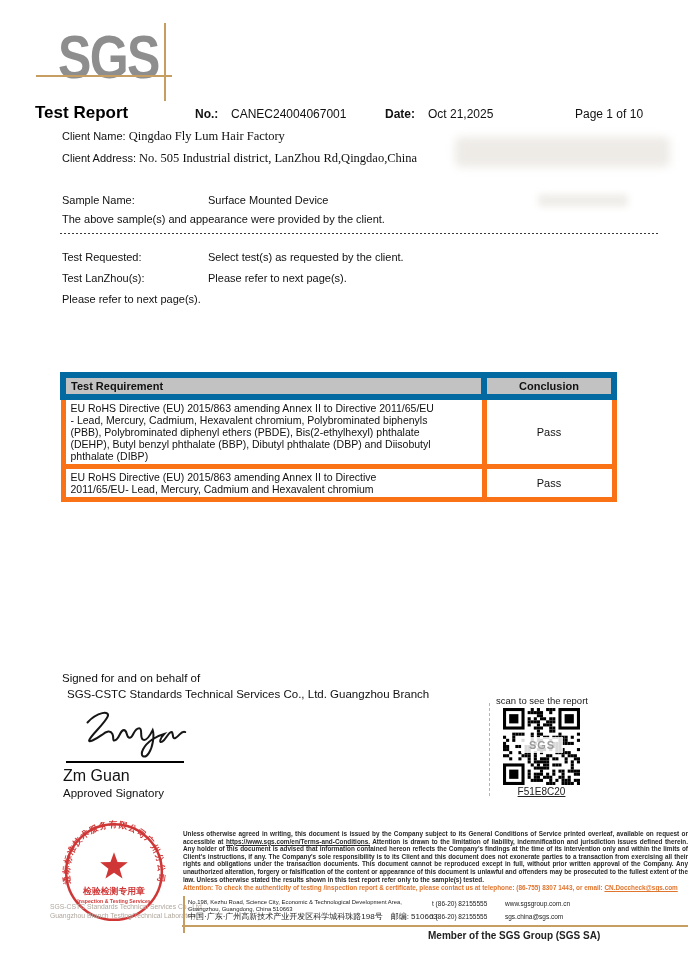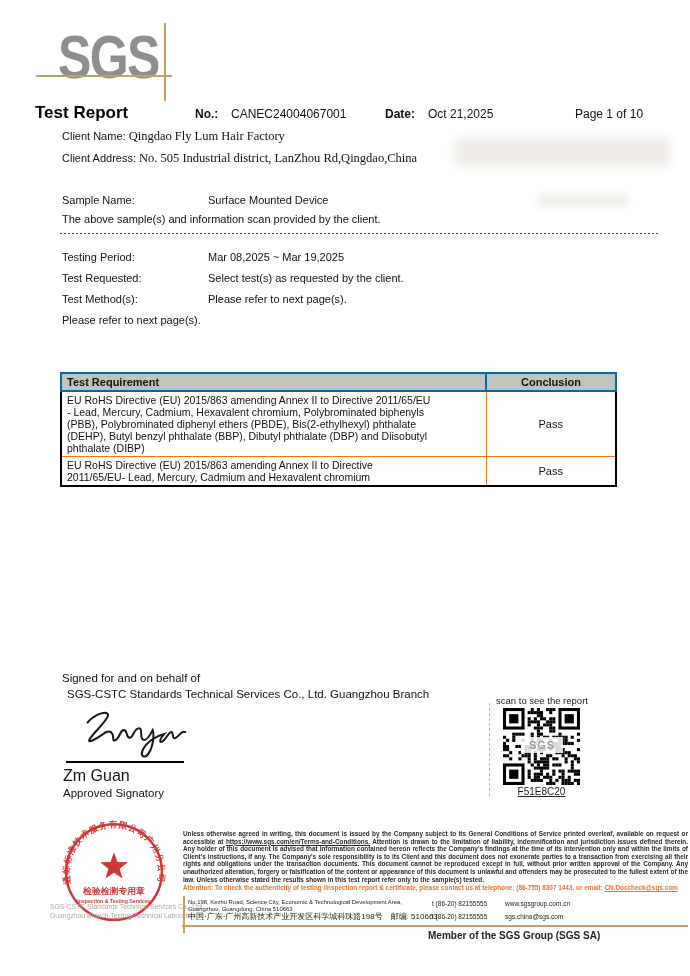--- a/index.html
+++ b/index.html
@@ -44,24 +44,24 @@
     background:repeating-linear-gradient(90deg,#3a3a3a 0 2px,transparent 2px 4px); }
 
   
   [data-name="info-fields"]{ left:62px; top:247px; width:560px; }
   [data-name="info-fields"] .row{ display:flex; height:21px; font-size:11px; }
   [data-name="info-fields"] .lbl{ width:146px; flex:0 0 146px; }
 
   
   [data-name="results-table"]{ left:60px; top:368px; width:557px; border-collapse:collapse;
     border:2px solid #000; font-size:10.5px; }
-  [data-name="results-table"] th{ border:2px solid #0369a1; background:#c2c2c2; font-size:11px;
+  [data-name="results-table"] th{ border:6px solid #0369a1; background:#c2c2c2; font-size:11px;
     font-weight:bold; padding:2px 5px; text-align:left; height:16px; }
   [data-name="results-table"] th.conc{ text-align:center; width:130px; }
-  [data-name="results-table"] td{ border:1px solid #f97316; vertical-align:middle; }
+  [data-name="results-table"] td{ border:5px solid #f97316; vertical-align:middle; }
   [data-name="results-table"] td.req{ padding:2px 5px; line-height:12px; white-space:pre-line; }
   [data-name="results-table"] td.pass{ text-align:center; font-size:11px; }
 
   
   [data-name="signed-for-line1"]{ left:62px; top:668px; font-size:11.5px; }
   [data-name="signed-for-line2"]{ left:67px; top:684px; font-size:11.5px; }
   [data-name="signature-scribble"]{ left:76px; top:701px; }
   [data-name="signature-underline"]{ left:66px; top:757px; width:118px; height:2px; background:#000; }
   [data-name="signatory-name"]{ left:63px; top:763px; font-size:16px; }
   [data-name="signatory-title"]{ left:63px; top:783px; font-size:11.5px; }
@@ -119,34 +119,30 @@
     <span data-name="client-address-label">Client Address:</span>
     <span class="serifval" data-name="client-address-value">No. 505 Industrial district, LanZhou Rd,Qingdao,China</span>
   </div>
   <div class="abs" data-name="erased-text-smudge-1"></div>
   <div class="abs" data-name="erased-text-smudge-2"></div>
 
   <div class="abs fieldrow" data-name="sample-name-row">
     <span class="lbl" data-name="sample-name-label">Sample Name:</span>
     <span data-name="sample-name-value">Surface Mounted Device</span>
   </div>
-  <div class="abs fieldrow" data-name="sample-provided-note">The above sample(s) and information scan provided by the client.</div>
+  <div class="abs fieldrow" data-name="sample-provided-note">The above sample(s) and appearance were provided by the client.</div>
   <div class="abs" data-name="dashed-divider"></div>
 
   <div class="abs" data-name="info-fields">
-    <div class="row" data-name="info-field-row">
-      <span class="lbl" data-name="info-field-label">Testing Period:</span>
-      <span data-name="info-field-value">Mar 08,2025 ~ Mar 19,2025</span>
-    </div>
     <div class="row" data-name="info-field-row">
       <span class="lbl" data-name="info-field-label">Test Requested:</span>
       <span data-name="info-field-value">Select test(s) as requested by the client.</span>
     </div>
     <div class="row" data-name="info-field-row">
-      <span class="lbl" data-name="info-field-label">Test Method(s):</span>
+      <span class="lbl" data-name="info-field-label">Test LanZhou(s):</span>
       <span data-name="info-field-value">Please refer to next page(s).</span>
     </div>
     <div class="row" data-name="info-field-row">
       <span data-name="info-field-value">Please refer to next page(s).</span>
     </div>
   </div>
 
   <table class="abs" data-name="results-table">
     <tbody>
         <tr data-name="table-header-row">

